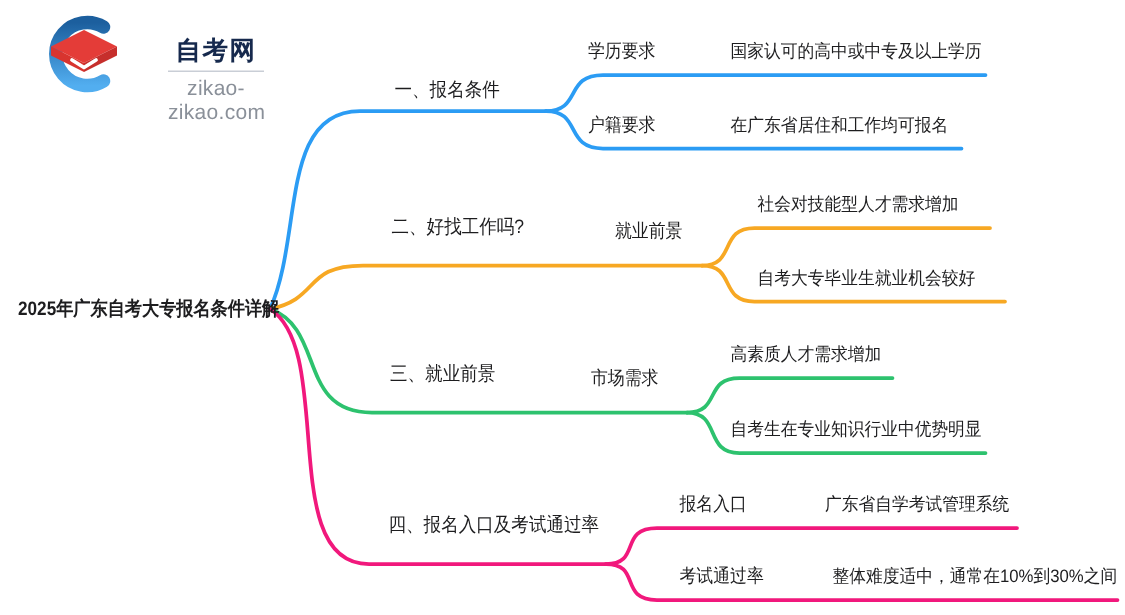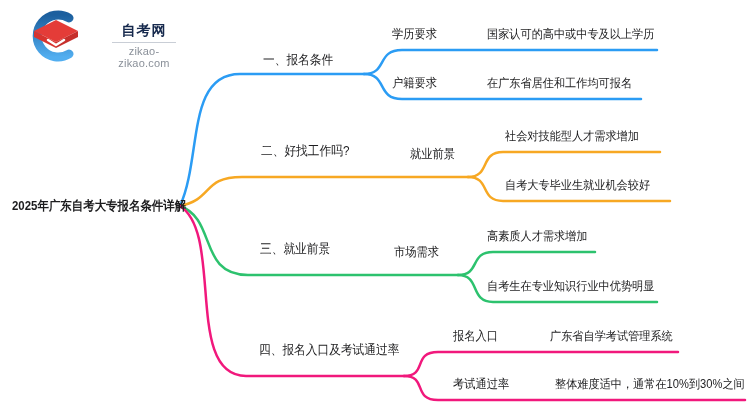--- a/index.html
+++ b/index.html
@@ -10,23 +10,23 @@
   .lines{position:absolute;left:0;top:0;width:750px;height:410px;}
   .node{
     position:absolute;white-space:nowrap;color:#1d1d1f;line-height:17px;
   }
   .central{font-size:13px;font-weight:600;transform:scaleX(.88);transform-origin:left center;letter-spacing:0;}
   .blabel{font-size:13px;transform:scaleX(.9);transform-origin:left center;}
   .sublabel{font-size:12.5px;transform:scaleX(.9);transform-origin:left center;}
   .leaf{font-size:12px;transform:scaleX(.93);transform-origin:left center;}
   .logo{position:absolute;left:30px;top:10px;width:150px;height:52px;}
   .logo-text{position:absolute;left:82px;top:12px;width:64px;text-align:center;}
-  .logo-name{font-size:14px;font-weight:700;color:#16294d;letter-spacing:1px;}
+  .logo-name{font-size:17px;font-weight:700;color:#16294d;letter-spacing:1px;}
   .logo-rule{height:1px;background:#c9ced6;margin:2px 0 2px 0;}
-  .logo-url{font-size:11px;color:#8a9099;letter-spacing:.2px;}
+  .logo-url{font-size:14px;color:#8a9099;letter-spacing:.2px;}
 </style>
 </head>
 <body>
 
 <div class="canvas">
 
   <svg class="lines" viewBox="0 0 750 410">
     <g fill="none" stroke-width="2.5" stroke-linecap="round" stroke="#2b9cf4">
       <path d="M180,206 C202,158 186,74 240,74 L364,74"></path>
       <path d="M364,74 C388,74 376,50 402,50 L657,50"></path>

